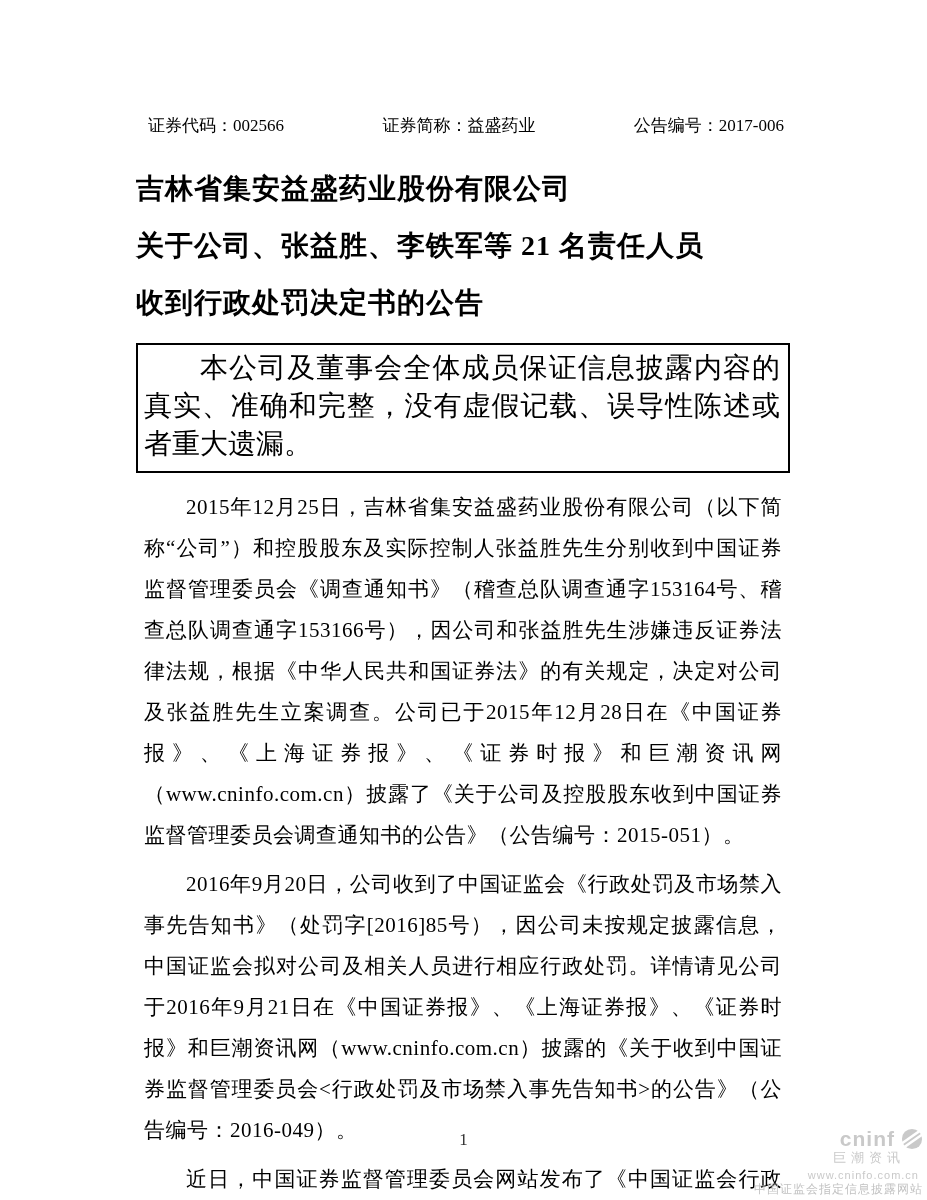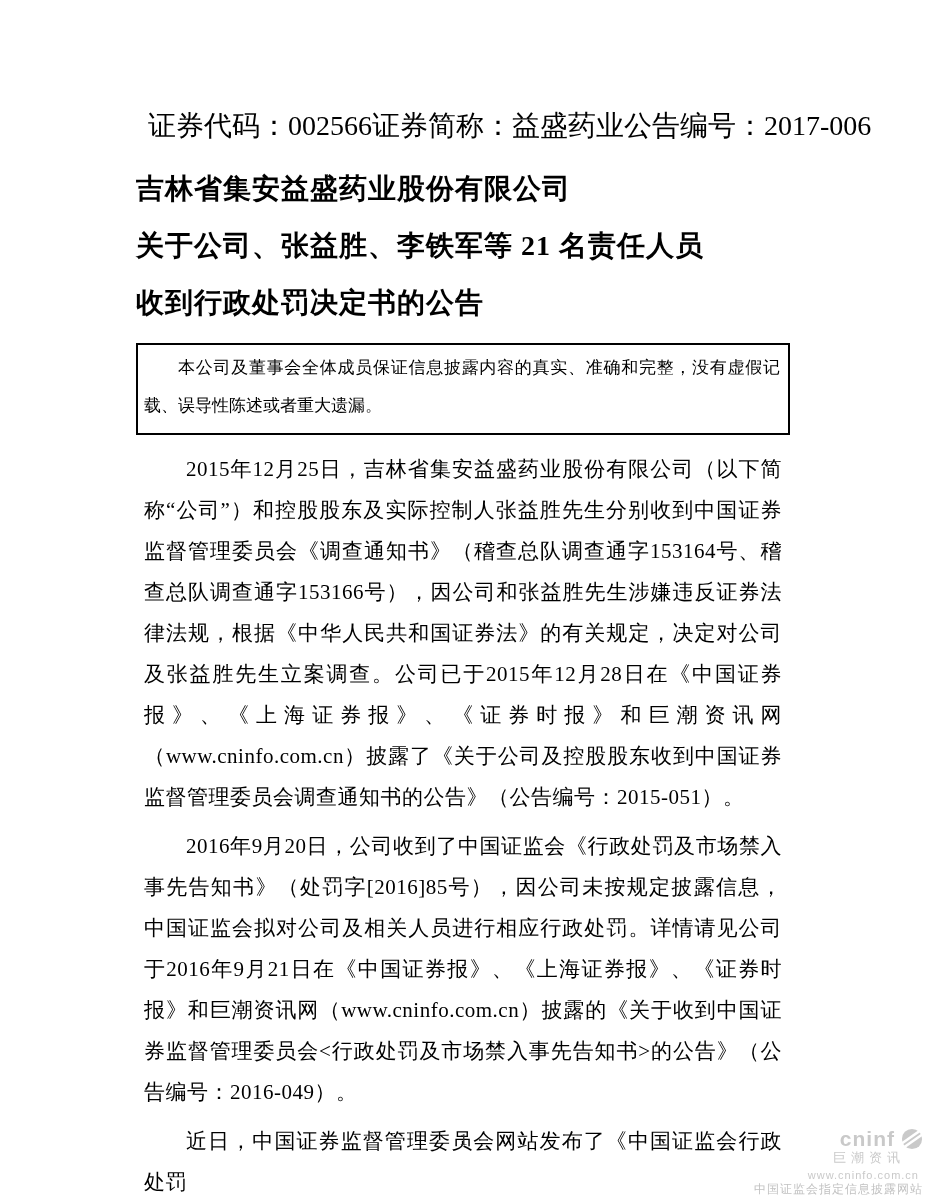--- a/index.html
+++ b/index.html
@@ -18,42 +18,42 @@
     box-sizing: border-box;
   }
   .content {
     box-sizing: border-box;
     padding: 112px 137px 0 136px;
   }
   .header-row {
     display: flex;
     justify-content: space-between;
     align-items: center;
-    font-size: 28px;
+    font-size: 17px;
     line-height: 28px;
     padding: 0 6px 0 12px;
     white-space: nowrap;
   }
   .titles {
     margin-top: 20px;
   }
   .title-line {
     margin: 0;
     text-align: left;
     font-size: 28px;
     font-weight: bold;
     line-height: 57px;
     letter-spacing: 1px;
   }
   .disclaimer-box {
     box-sizing: border-box;
     border: 2px solid #000000;
     margin-top: 12px;
     padding: 4px 8px 8px 6px;
-    font-size: 17px;
+    font-size: 28px;
     line-height: 38px;
     text-indent: 2em;
     text-align: justify;
   }
   .body-para {
     margin: 8px;
     font-size: 21px;
     line-height: 41px;
     text-align: justify;
     text-indent: 2em;

